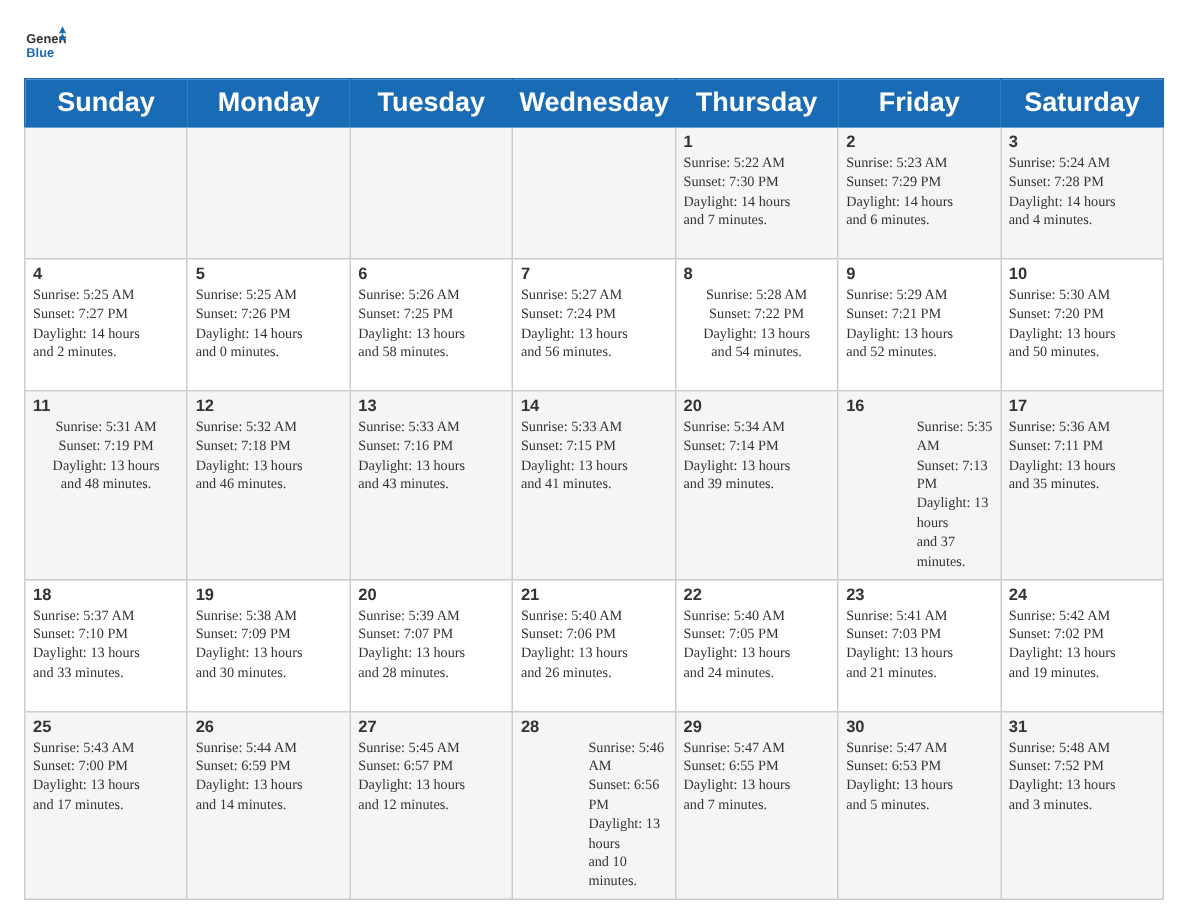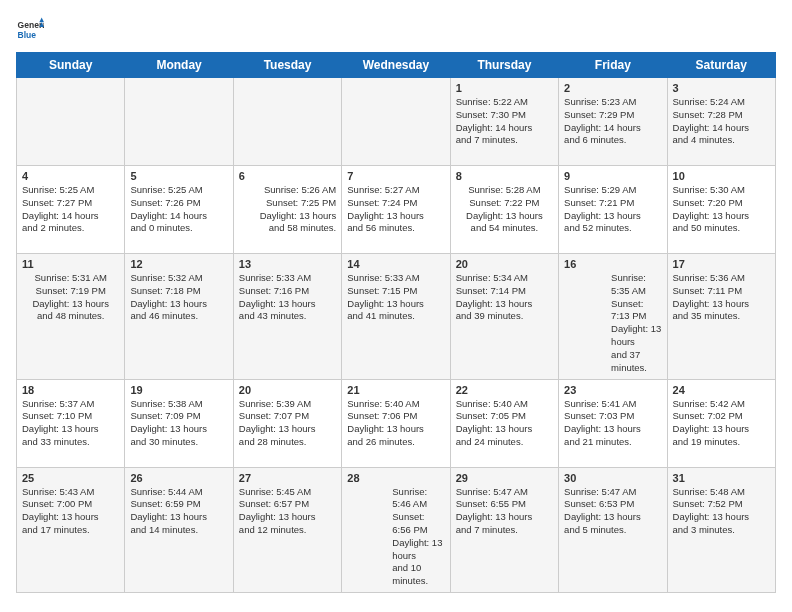--- a/index.html
+++ b/index.html
@@ -41,21 +41,21 @@
     table {
       width: 100%;
       border-collapse: collapse;
       table-layout: fixed;
     }
     thead tr th {
       background-color: #1a6bb5;
       color: #fff;
       text-align: center;
       padding: 5px 4px;
-      font-size: 12px;
+      font-size: 18px;
       font-weight: bold;
       border: 1px solid #1a6bb5;
     }
     tbody tr td {
       vertical-align: top;
       border: 1px solid #ccc;
       padding: 4px 5px;
       font-size: 10px;
       color: #333;
       height: 88px;
@@ -73,20 +73,21 @@
     .day-num {
       font-size: 11px;
       font-weight: bold;
       display: block;
       margin-bottom: 2px;
     }
     .day-info {
       font-size: 9.5px;
       line-height: 1.35;
       color: #333;
+      font-family: Liberation Serif, serif;
     }
   </style>
 </head>
 <body>
 
 <div class="header-area">
   <div class="logo">
     <svg class="logo-icon" viewBox="0 0 36 36" xmlns="http://www.w3.org/2000/svg">
       <text x="2" y="16" font-size="11" font-weight="bold" fill="#333" font-family="Arial">General</text>
       <text x="2" y="28" font-size="11" font-weight="bold" fill="#1a6bb5" font-family="Arial">Blue</text>
@@ -154,21 +155,21 @@
         </td>
         <td>
           <span class="day-num">5</span>
           <div class="day-info" style="white-space: pre-line;">Sunrise: 5:25 AM
 Sunset: 7:26 PM
 Daylight: 14 hours
 and 0 minutes.</div>
         </td>
         <td>
           <span class="day-num">6</span>
-          <div class="day-info" style="white-space: pre-line; text-align: right;">Sunrise: 5:26 AM
+          <div class="day-info" style="white-space: pre-line;">Sunrise: 5:26 AM
 Sunset: 7:25 PM
 Daylight: 13 hours
 and 58 minutes.</div>
         </td>
         <td>
           <span class="day-num">7</span>
           <div class="day-info" style="white-space: pre-line;">Sunrise: 5:27 AM
 Sunset: 7:24 PM
 Daylight: 13 hours
 and 56 minutes.</div>

